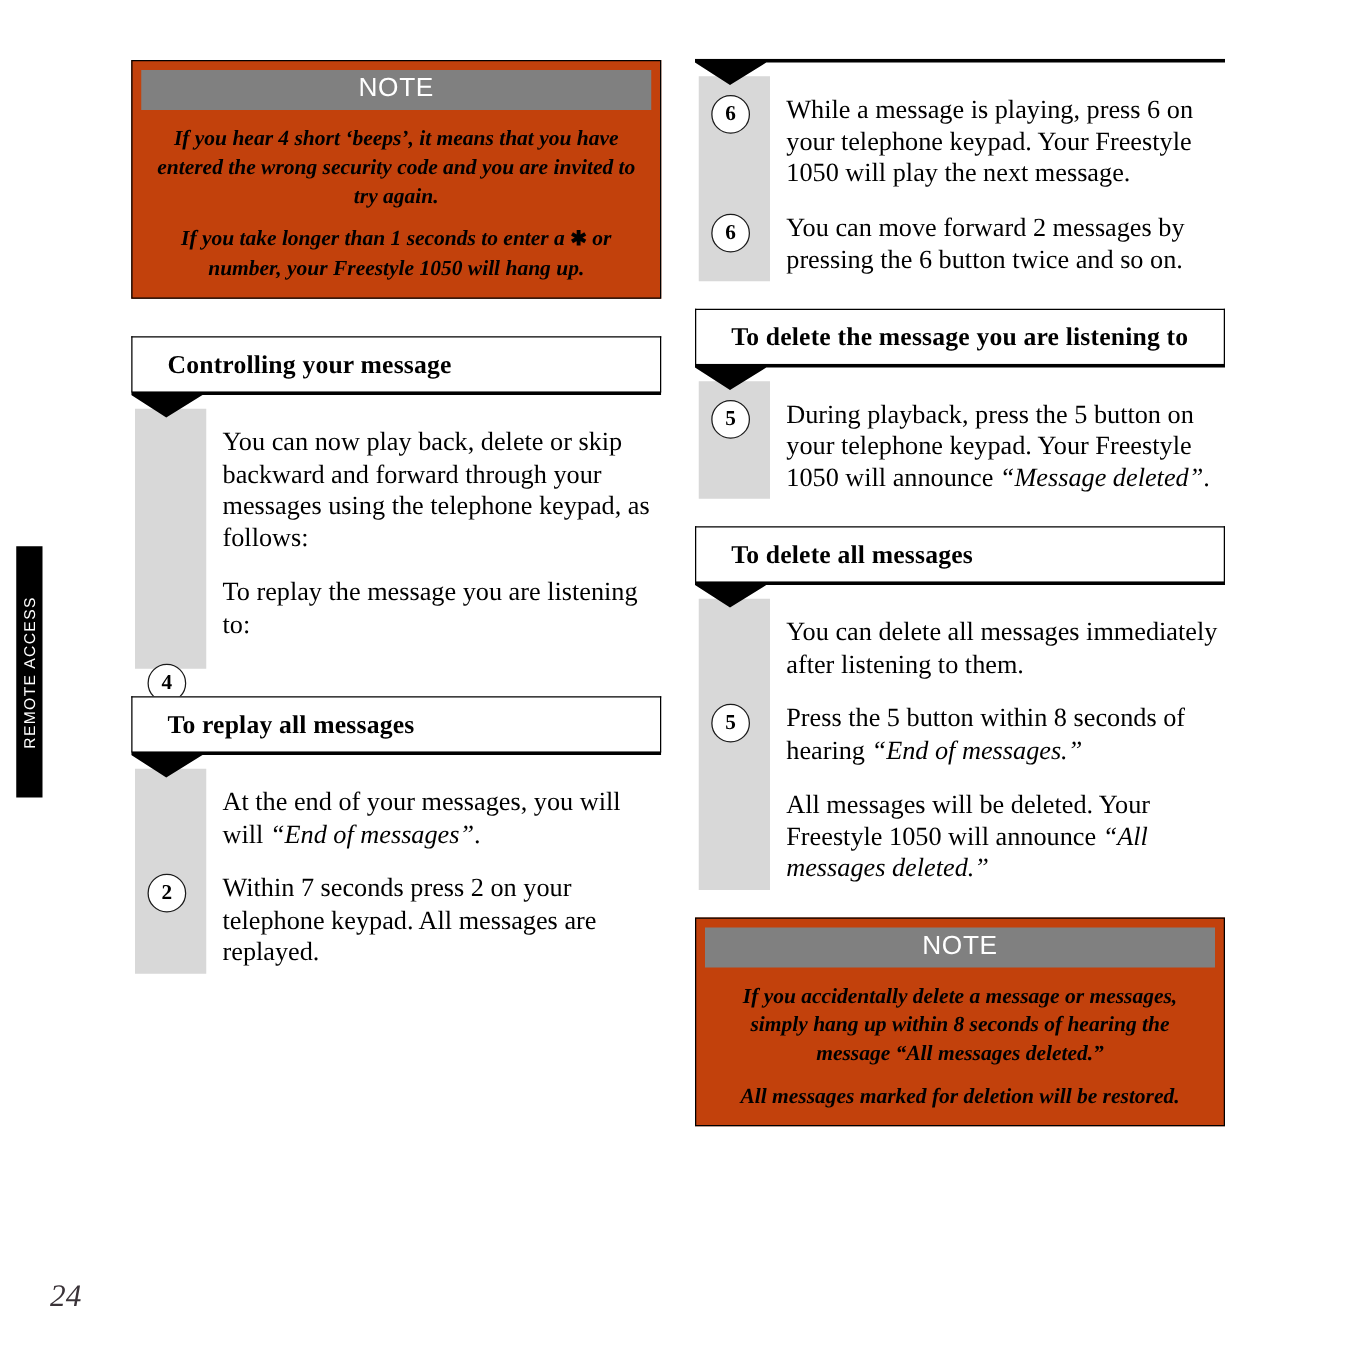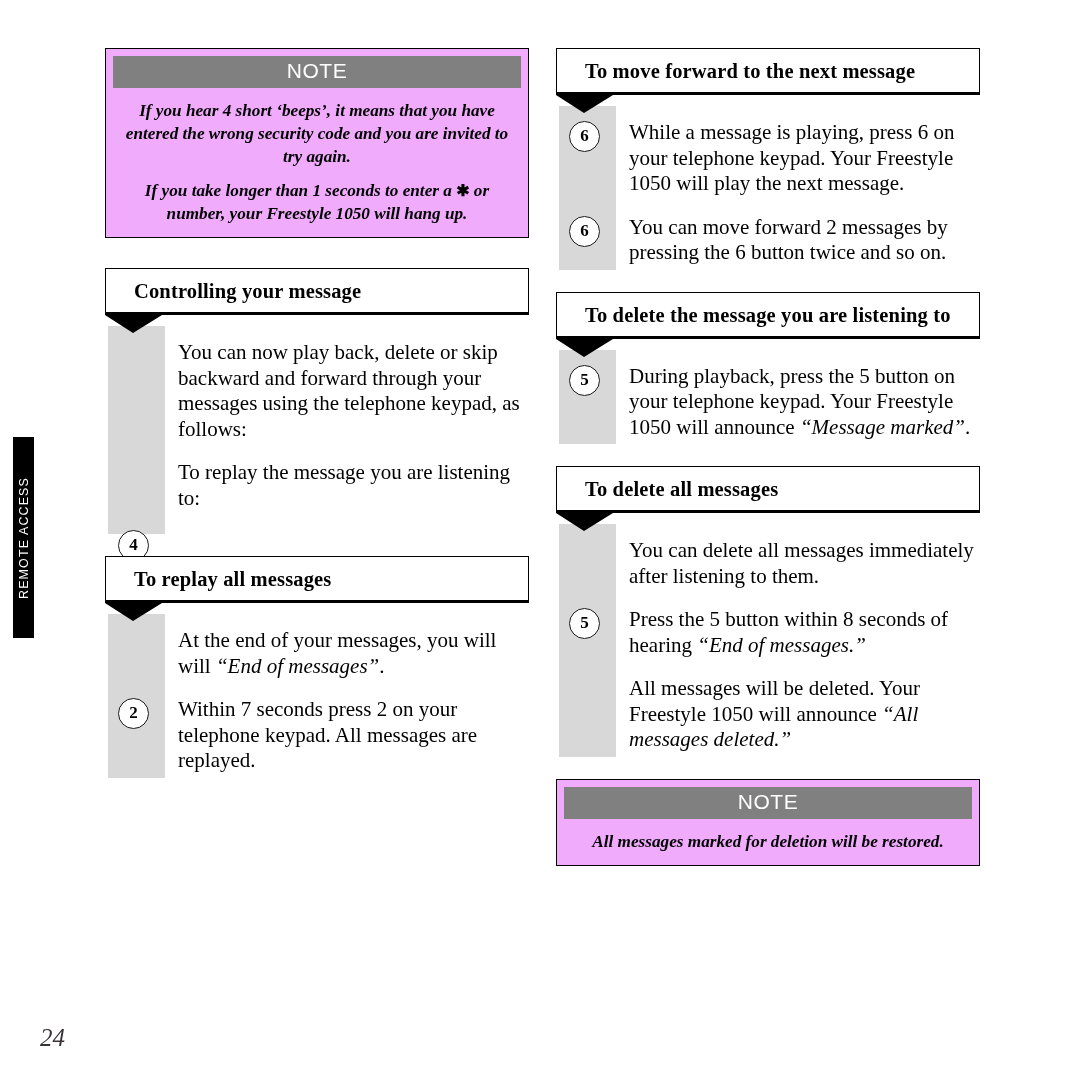--- a/index.html
+++ b/index.html
@@ -32,21 +32,21 @@
   }
 
   
   .col{ position:absolute; width:424px; }
   .col-left { left:105px;  top:48px; }
   .col-right{ left:556px;  top:48px; }
 
   
   .note{
     border:1.5px solid #000;
-    background:#f0abfc;
+    background:#c2410c;
     padding:7px 7px 12px 7px;
     margin-bottom:30px;
   }
   .note-head{
     background:#808080;
     color:#ffffff;
     text-align:center;
     font-family:"Liberation Sans", sans-serif;
     font-size:21px;
     line-height:28px;
@@ -218,23 +218,20 @@
         </div>
       </div>
     </div>
   </div>
 
 </div>
 
 <div class="col col-right">
 
   <div class="section">
-    <div class="sec-header">
-      <div class="sec-header-title">To move forward to the next message</div>
-    </div>
     <div class="sec-tail">
       <svg viewBox="0 0 424 22" preserveAspectRatio="none" aria-hidden="true">
         <path d="M0,0 L0,3 L28,21 L57,3 L424,3 L424,0 Z" fill="#000"></path>
       </svg>
     </div>
     <div class="sec-body">
       <div class="gray-bar"></div>
       <div class="steps">
         <div class="step">
           <div class="step-marker">
@@ -261,21 +258,21 @@
         <path d="M0,0 L0,3 L28,21 L57,3 L424,3 L424,0 Z" fill="#000"></path>
       </svg>
     </div>
     <div class="sec-body">
       <div class="gray-bar"></div>
       <div class="steps">
         <div class="step">
           <div class="step-marker">
             <span class="badge">5</span>
           </div>
-          <div class="step-text"><span>During playback, press the 5 button on your telephone keypad. Your Freestyle 1050 will announce </span><em>“Message marked”</em><span>.</span></div>
+          <div class="step-text"><span>During playback, press the 5 button on your telephone keypad. Your Freestyle 1050 will announce </span><em>“Message deleted”</em><span>.</span></div>
         </div>
       </div>
     </div>
   </div>
 
   <div class="section">
     <div class="sec-header">
       <div class="sec-header-title">To delete all messages</div>
     </div>
     <div class="sec-tail">
@@ -299,18 +296,19 @@
         <div class="step">
           <div class="step-marker"></div>
           <div class="step-text"><span>All messages will be deleted. Your Freestyle 1050 will announce </span><em>“All messages deleted.”</em></div>
         </div>
       </div>
     </div>
   </div>
 
   <div class="note">
     <div class="note-head">NOTE</div>
+    <div class="note-p">If you accidentally delete a message or messages, simply hang up within 8 seconds of hearing the message “All messages deleted.”</div>
     <div class="note-p">All messages marked for deletion will be restored.</div>
   </div>
 
 </div>
 
 <div class="page-num">24</div>
 
 </body></html>

